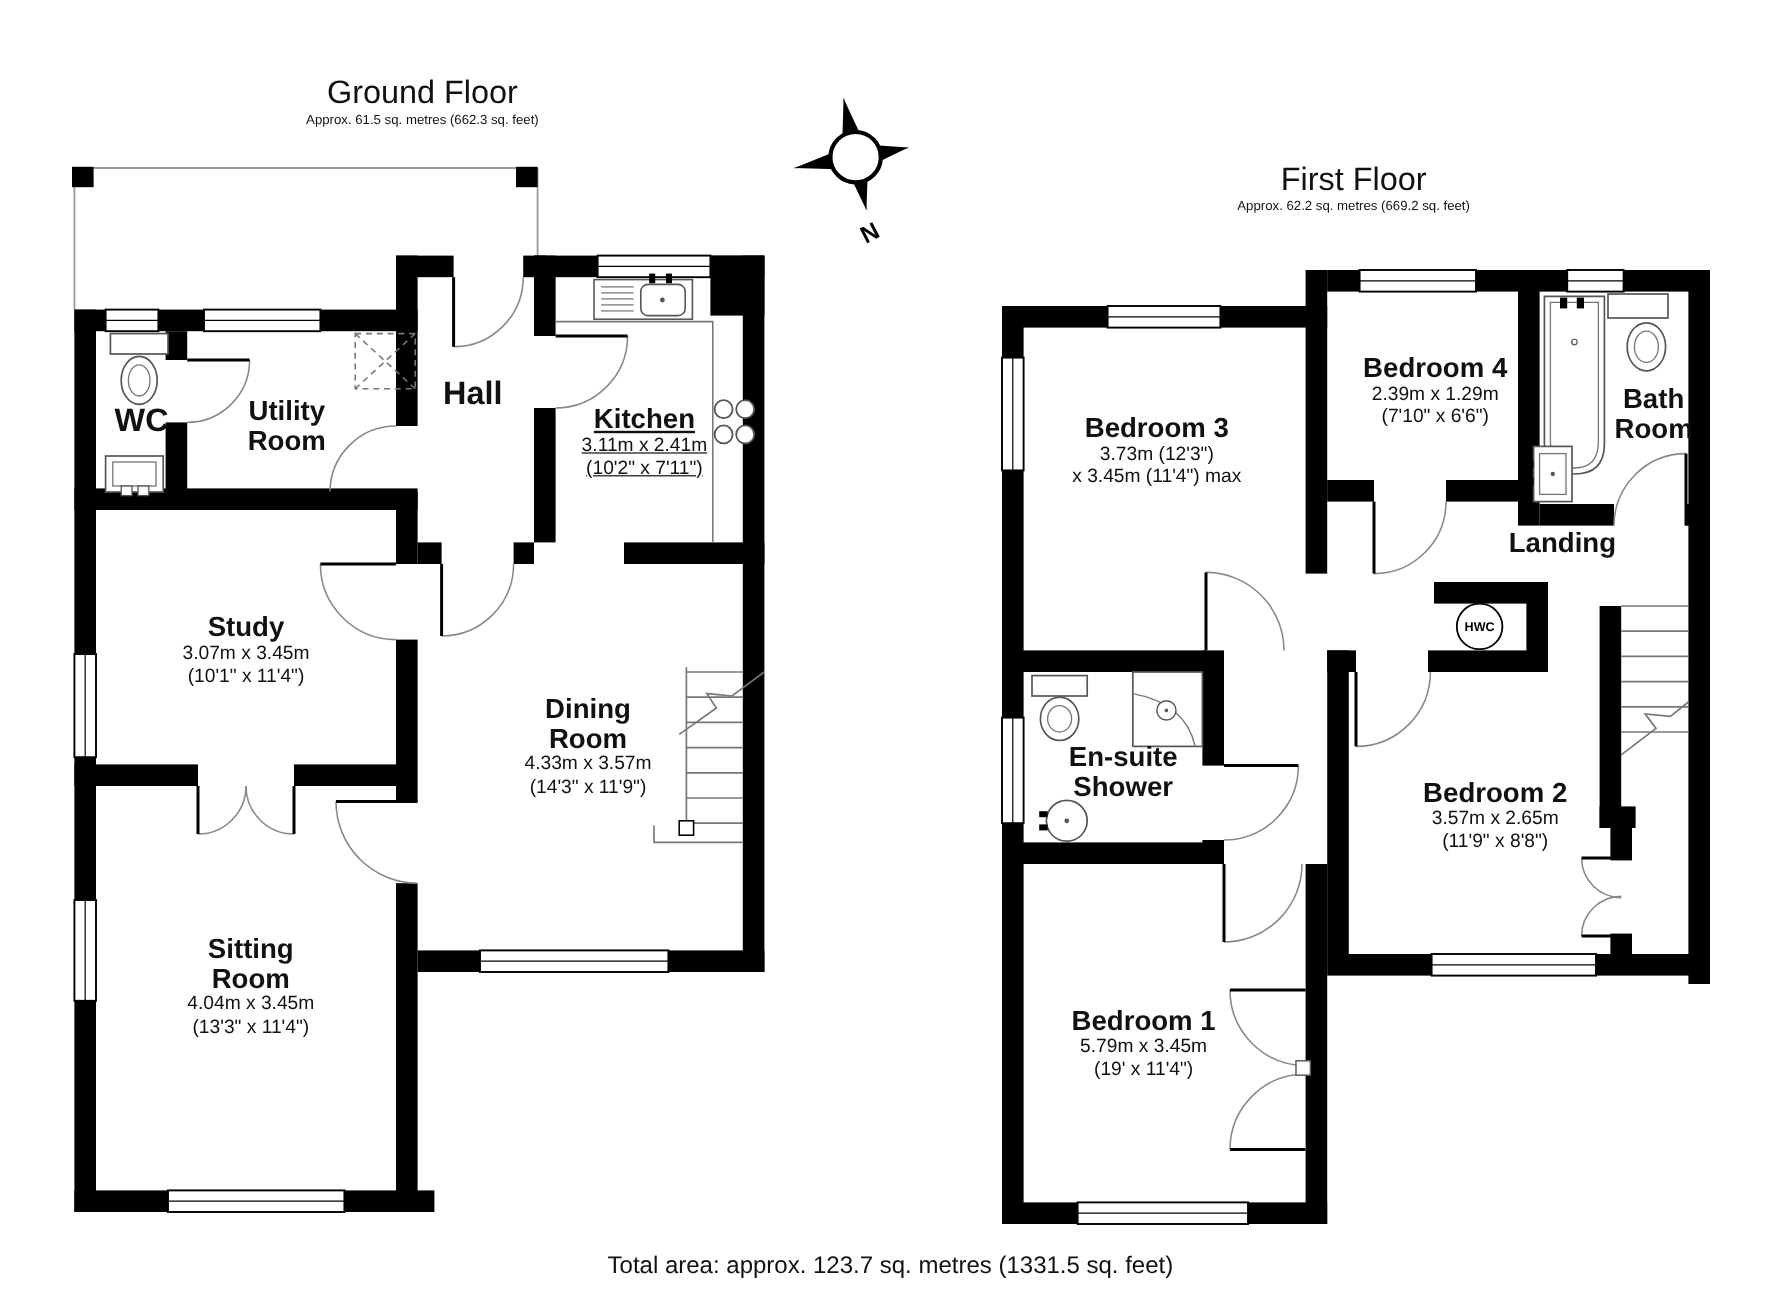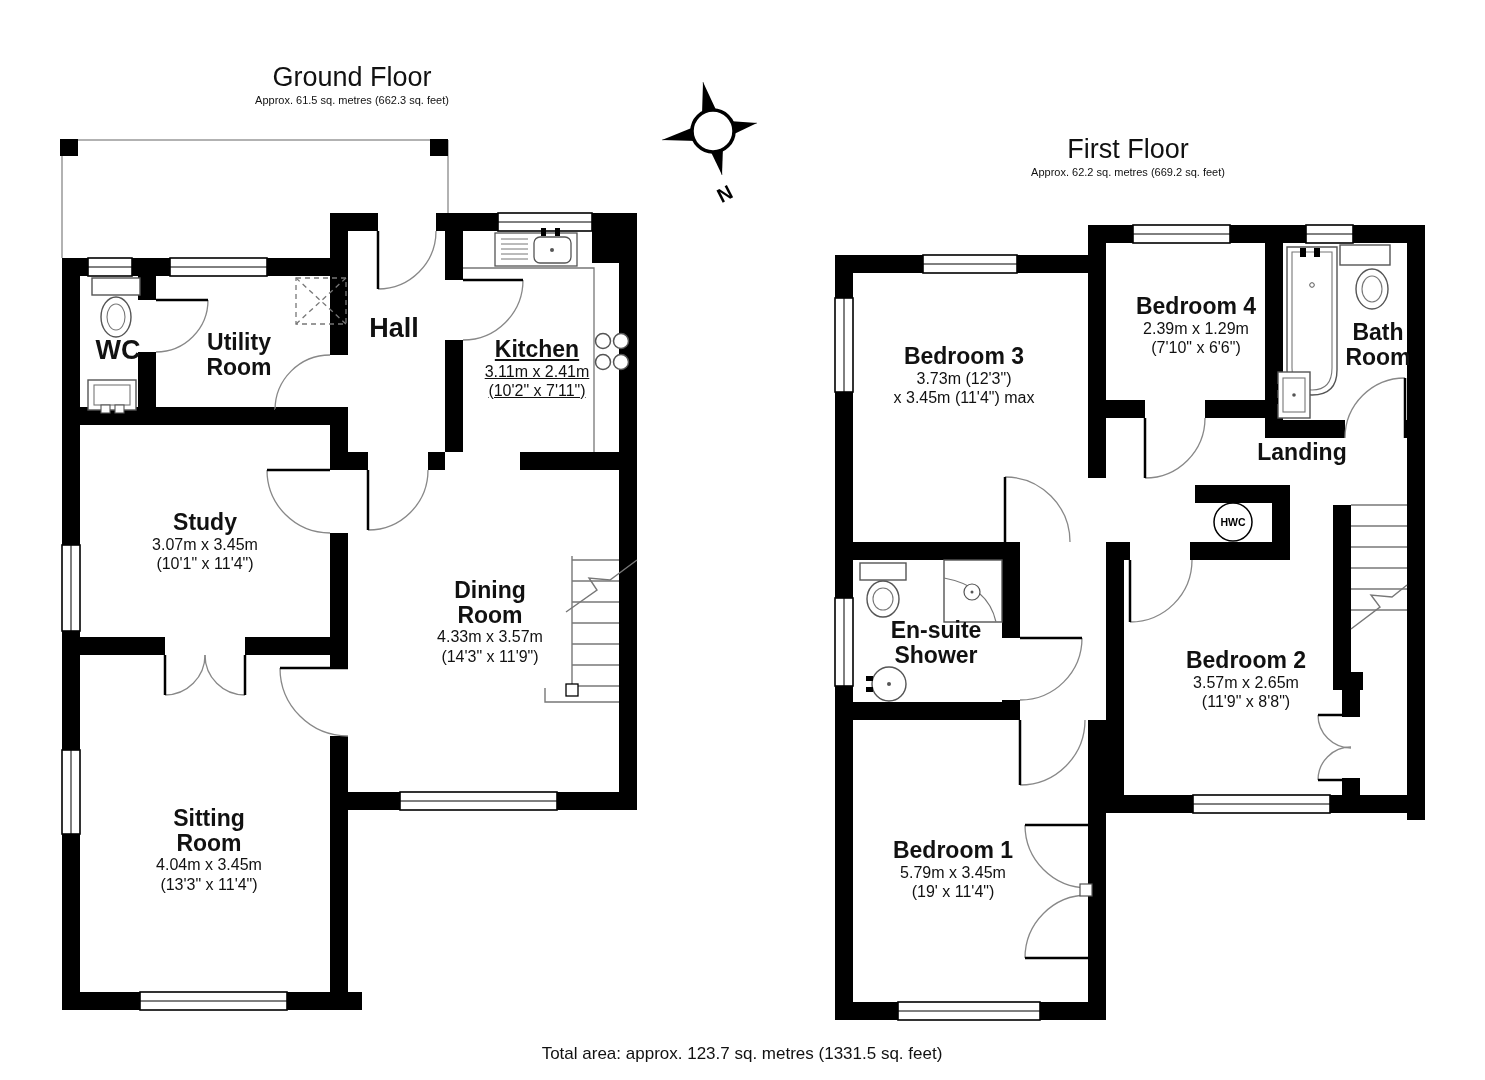--- a/index.html
+++ b/index.html
@@ -1,21 +1,21 @@
 <!DOCTYPE html>
 <html><head>
 <meta charset="utf-8">
 <style>
   html,body{margin:0;padding:0;background:#fff;}
   #canvas{position:relative;width:1485px;height:1080px;background:#fff;overflow:hidden;
           font-family:"Liberation Sans", sans-serif;color:#111;}
   #plan-svg{position:absolute;left:0;top:0;}
   .title{position:absolute;transform:translateX(-50%);font-weight:400;font-size:27px;white-space:nowrap;}
   .subtitle{position:absolute;transform:translateX(-50%);font-size:11px;white-space:nowrap;}
-  .footer{position:absolute;transform:translateX(-50%);font-size:17px;white-space:nowrap;}
+  .footer{position:absolute;transform:translateX(-50%);font-size:20px;white-space:nowrap;}
   .lbl{position:absolute;transform:translateX(-50%);text-align:center;}
   .lbl .nm{font-weight:700;font-size:23px;line-height:1.07;}
   .lbl.big .nm{font-size:27px;}
   .lbl .dm{font-size:16px;line-height:1.22;}
 </style>
 </head>
 <body>
 
 <div id="canvas">
 
@@ -367,21 +367,21 @@
   <div class="lbl" style="left:205px;top:510px;">
     <div class="nm">Study</div>
     <div class="dm">3.07m x 3.45m</div>
     <div class="dm">(10'1" x 11'4")</div>
   </div>
   <div class="lbl" style="left:490px;top:578px;width:115px;">
     <div class="nm">Dining Room</div>
     <div class="dm" style="white-space:nowrap;">4.33m x 3.57m</div>
     <div class="dm" style="white-space:nowrap;">(14'3" x 11'9")</div>
   </div>
-  <div class="lbl" style="left:209px;top:778px;width:110px;margin-top:28px;">
+  <div class="lbl" style="left:209px;top:778px;width:110px;">
     <div class="nm">Sitting Room</div>
     <div class="dm" style="white-space:nowrap;">4.04m x 3.45m</div>
     <div class="dm" style="white-space:nowrap;">(13'3" x 11'4")</div>
   </div>
 
   <div class="lbl" style="left:964px;top:344px;">
     <div class="nm">Bedroom 3</div>
     <div class="dm">3.73m (12'3")</div>
     <div class="dm">x 3.45m (11'4") max</div>
   </div>

